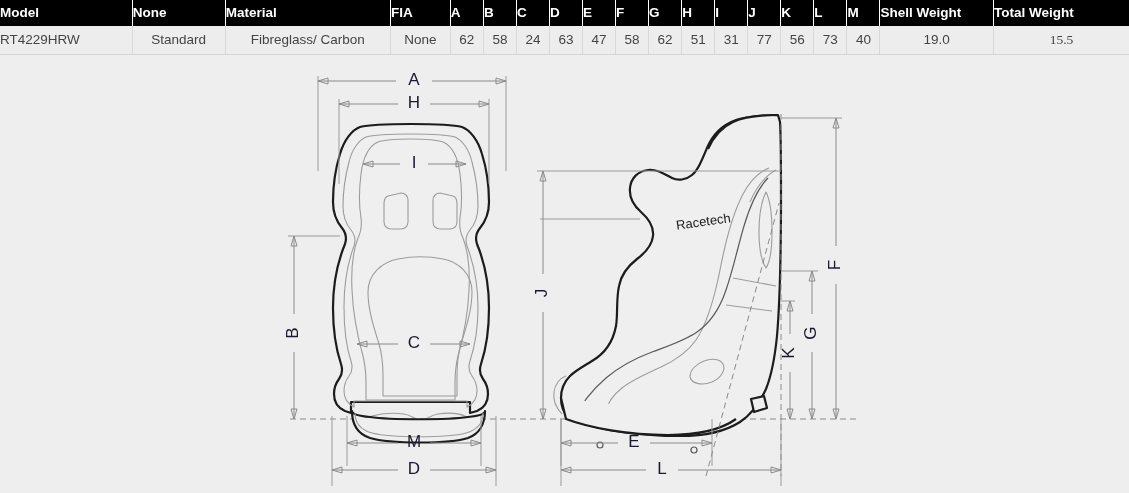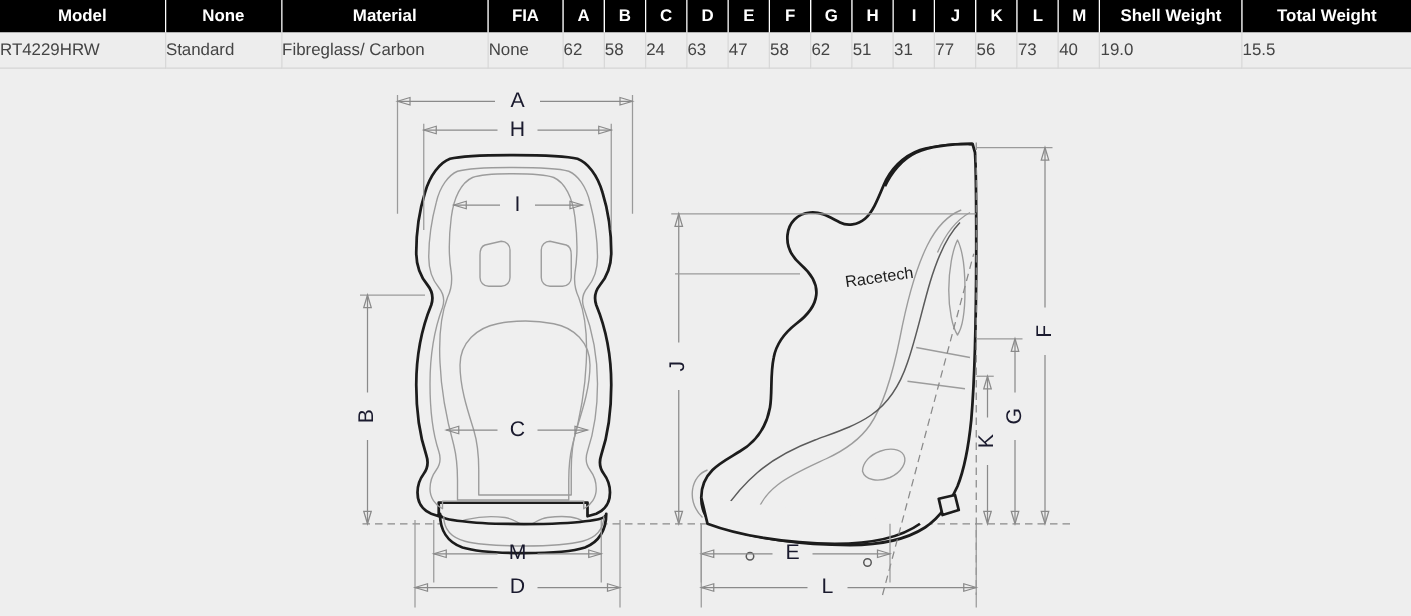--- a/index.html
+++ b/index.html
@@ -25,47 +25,47 @@
     table-layout: fixed;
   }
   #spec-table th {
     background: #000000;
     color: #ffffff;
     font-size: 13.5px;
     font-weight: bold;
     height: 26px;
     line-height: 26px;
     padding: 0;
-    text-align: center;
+    text-align: left;
     border-left: 1px solid #ffffff;
     border-right: 1px solid #ffffff;
     white-space: nowrap;
   }
   #spec-table th:first-child { border-left: none; }
   #spec-table th:last-child  { border-right: none; }
 
   #spec-table td {
     background: #ededed;
     color: #444444;
     font-size: 13.5px;
     height: 28px;
     line-height: 28px;
     padding: 0;
-    text-align: left;
+    text-align: center;
     border-left: 1px solid #d8d8d8;
     border-right: 1px solid #d8d8d8;
     border-bottom: 1px solid #d5d5d5;
     white-space: nowrap;
   }
   #spec-table td:first-child {
     border-left: none;
     text-align: left;
     padding-left: 0;
   }
-  #spec-table td:last-child { border-right: none; }
+  #spec-table td:last-child { border-right: none; font-family: Liberation Serif, serif; }
 
   
   #diagram {
     position: absolute;
     left: 0;
     top: 56px;
     width: 1129px;
     height: 437px;
   }
   #diagram svg { display: block; }

